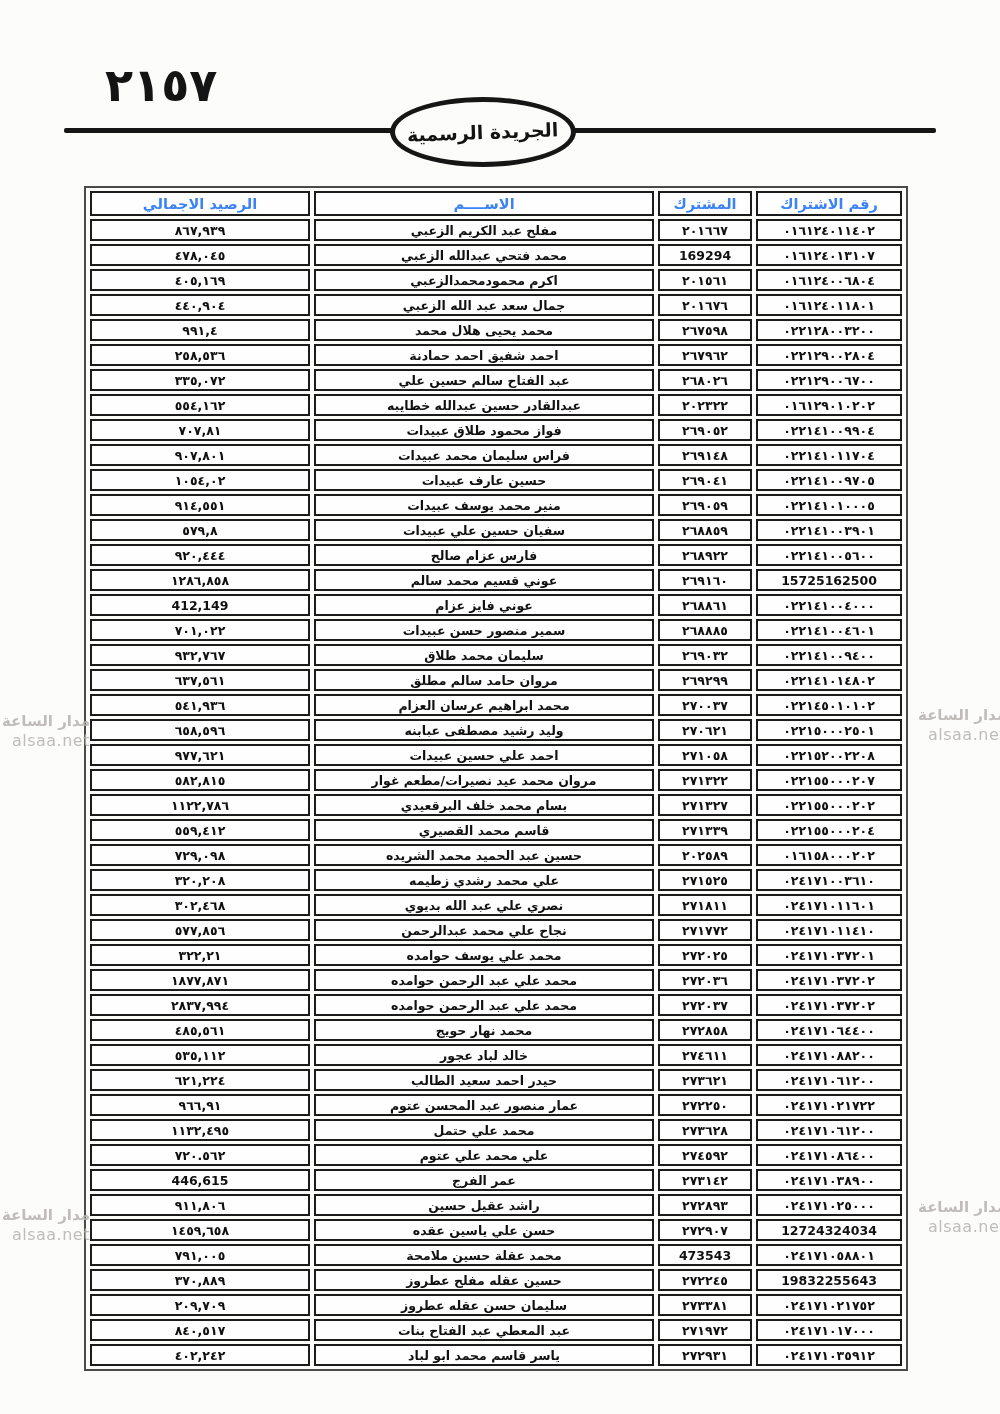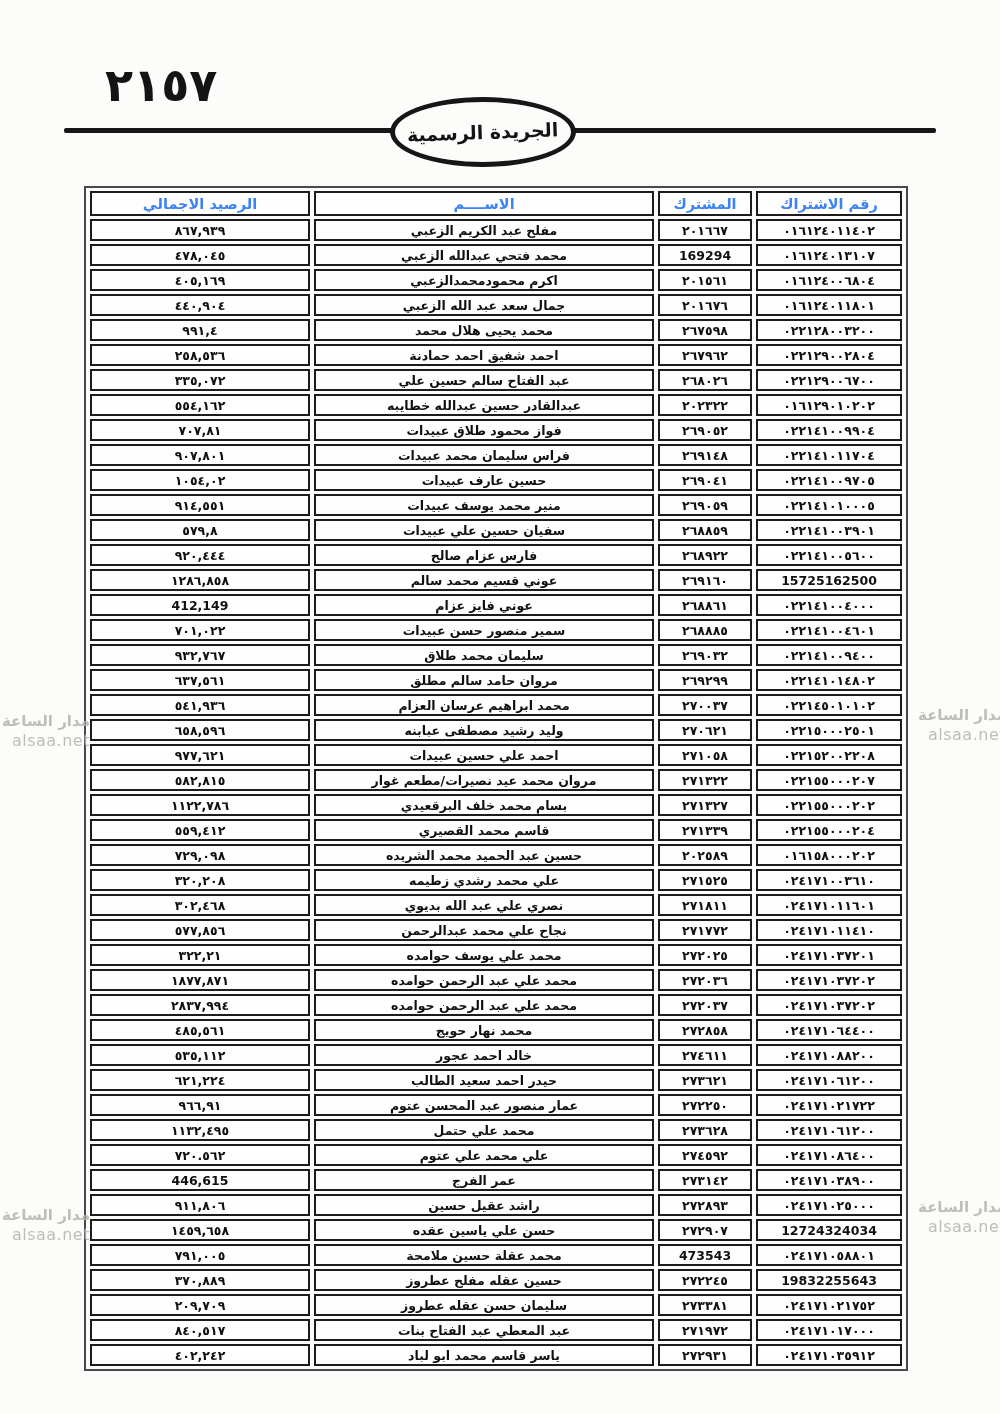--- a/index.html
+++ b/index.html
@@ -294,21 +294,21 @@
         </tr>
         <tr>
           <td>٠٢٤١٧١٠٦٤٤٠٠</td>
           <td>٢٧٢٨٥٨</td>
           <td class="name-cell">محمد نهار حويج</td>
           <td>٤٨٥,٥٦١</td>
         </tr>
         <tr>
           <td>٠٢٤١٧١٠٨٨٢٠٠</td>
           <td>٢٧٤٦١١</td>
-          <td class="name-cell">خالد احمد عجور</td>
+          <td class="name-cell">خالد لباد عجور</td>
           <td>٥٣٥,١١٢</td>
         </tr>
         <tr>
           <td>٠٢٤١٧١٠٦١٢٠٠</td>
           <td>٢٧٣٦٢١</td>
           <td class="name-cell">حيدر احمد سعيد الطالب</td>
           <td>٦٢١,٢٢٤</td>
         </tr>
         <tr>
           <td>٠٢٤١٧١٠٢١٧٢٢</td>

